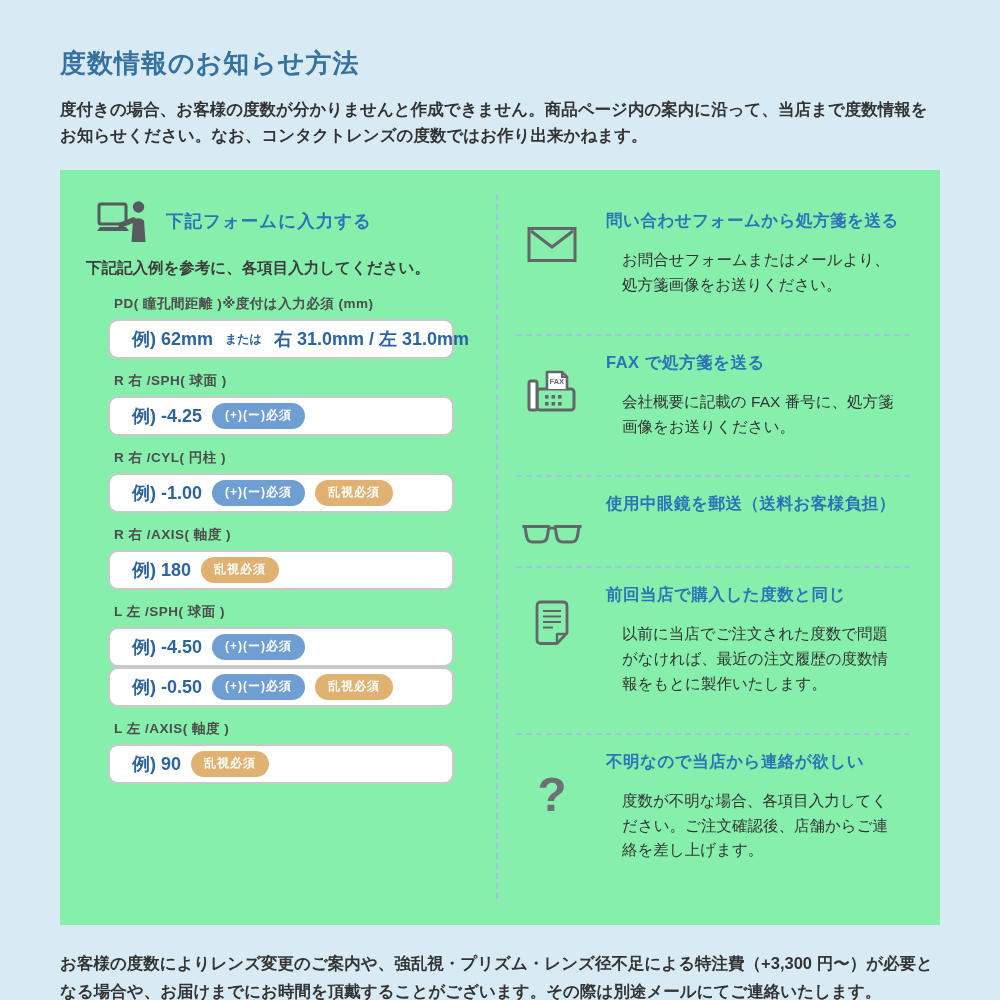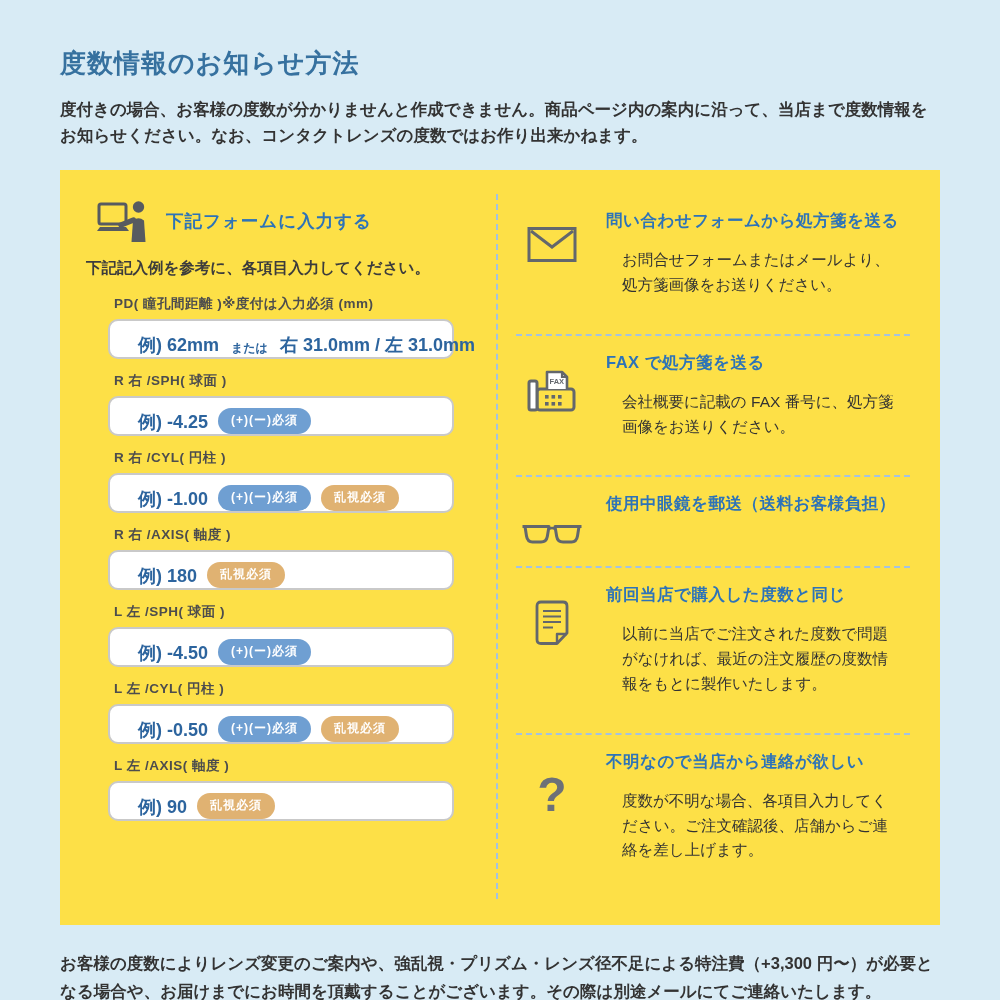--- a/index.html
+++ b/index.html
@@ -26,21 +26,21 @@
     line-height: 1.55;
     font-weight: 600;
     color: #333;
     max-width: 890px;
   }
   .outro-note { margin-top: 24px; line-height: 1.7; }
 
   
   .card {
     margin-top: 22px;
-    background: #fde047;
+    background: #86efac;
     display: flex;
     padding: 24px 0 26px 0;
   }
 
   
   .form-col {
     width: 438px;
     padding: 6px 26px 0 24px;
     border-right: 2px dashed #a3c2e2;
   }
@@ -70,23 +70,23 @@
     font-weight: bold;
     color: #4d4d4d;
     letter-spacing: 0.5px;
   }
   .field-box {
     height: 40px;
     border: 2px solid #c9c9c9;
     border-radius: 10px;
     background: #fff;
     display: flex;
-    align-items: flex-end;
+    align-items: center;
     gap: 10px;
-    padding: 0 10px 0 28px;
+    padding: 0 10px 0 22px;
   }
   .example {
     color: #2c649e;
     font-weight: bold;
     font-size: 18px;
     white-space: nowrap;
   }
   .example-small { font-size: 12px; color: #2c649e; font-weight: bold; margin: 0 2px; }
   .pill {
     border-radius: 999px;
@@ -211,21 +211,20 @@
 
         <div>
           <div class="field-label">L 左 /SPH( 球面 )</div>
           <div class="field-box">
             <span class="example">例) -4.50</span>
             <span class="pill pill-blue">(+)(ー)必須</span>
           </div>
         </div>
 
         <div>
-          <div class="field-label">L 左 /CYL( 円柱 )</div>
           <div class="field-box">
             <span class="example">例) -0.50</span>
             <span class="pill pill-blue">(+)(ー)必須</span>
             <span class="pill pill-orange">乱視必須</span>
           </div>
         </div>
 
         <div>
           <div class="field-label">L 左 /AXIS( 軸度 )</div>
           <div class="field-box">

